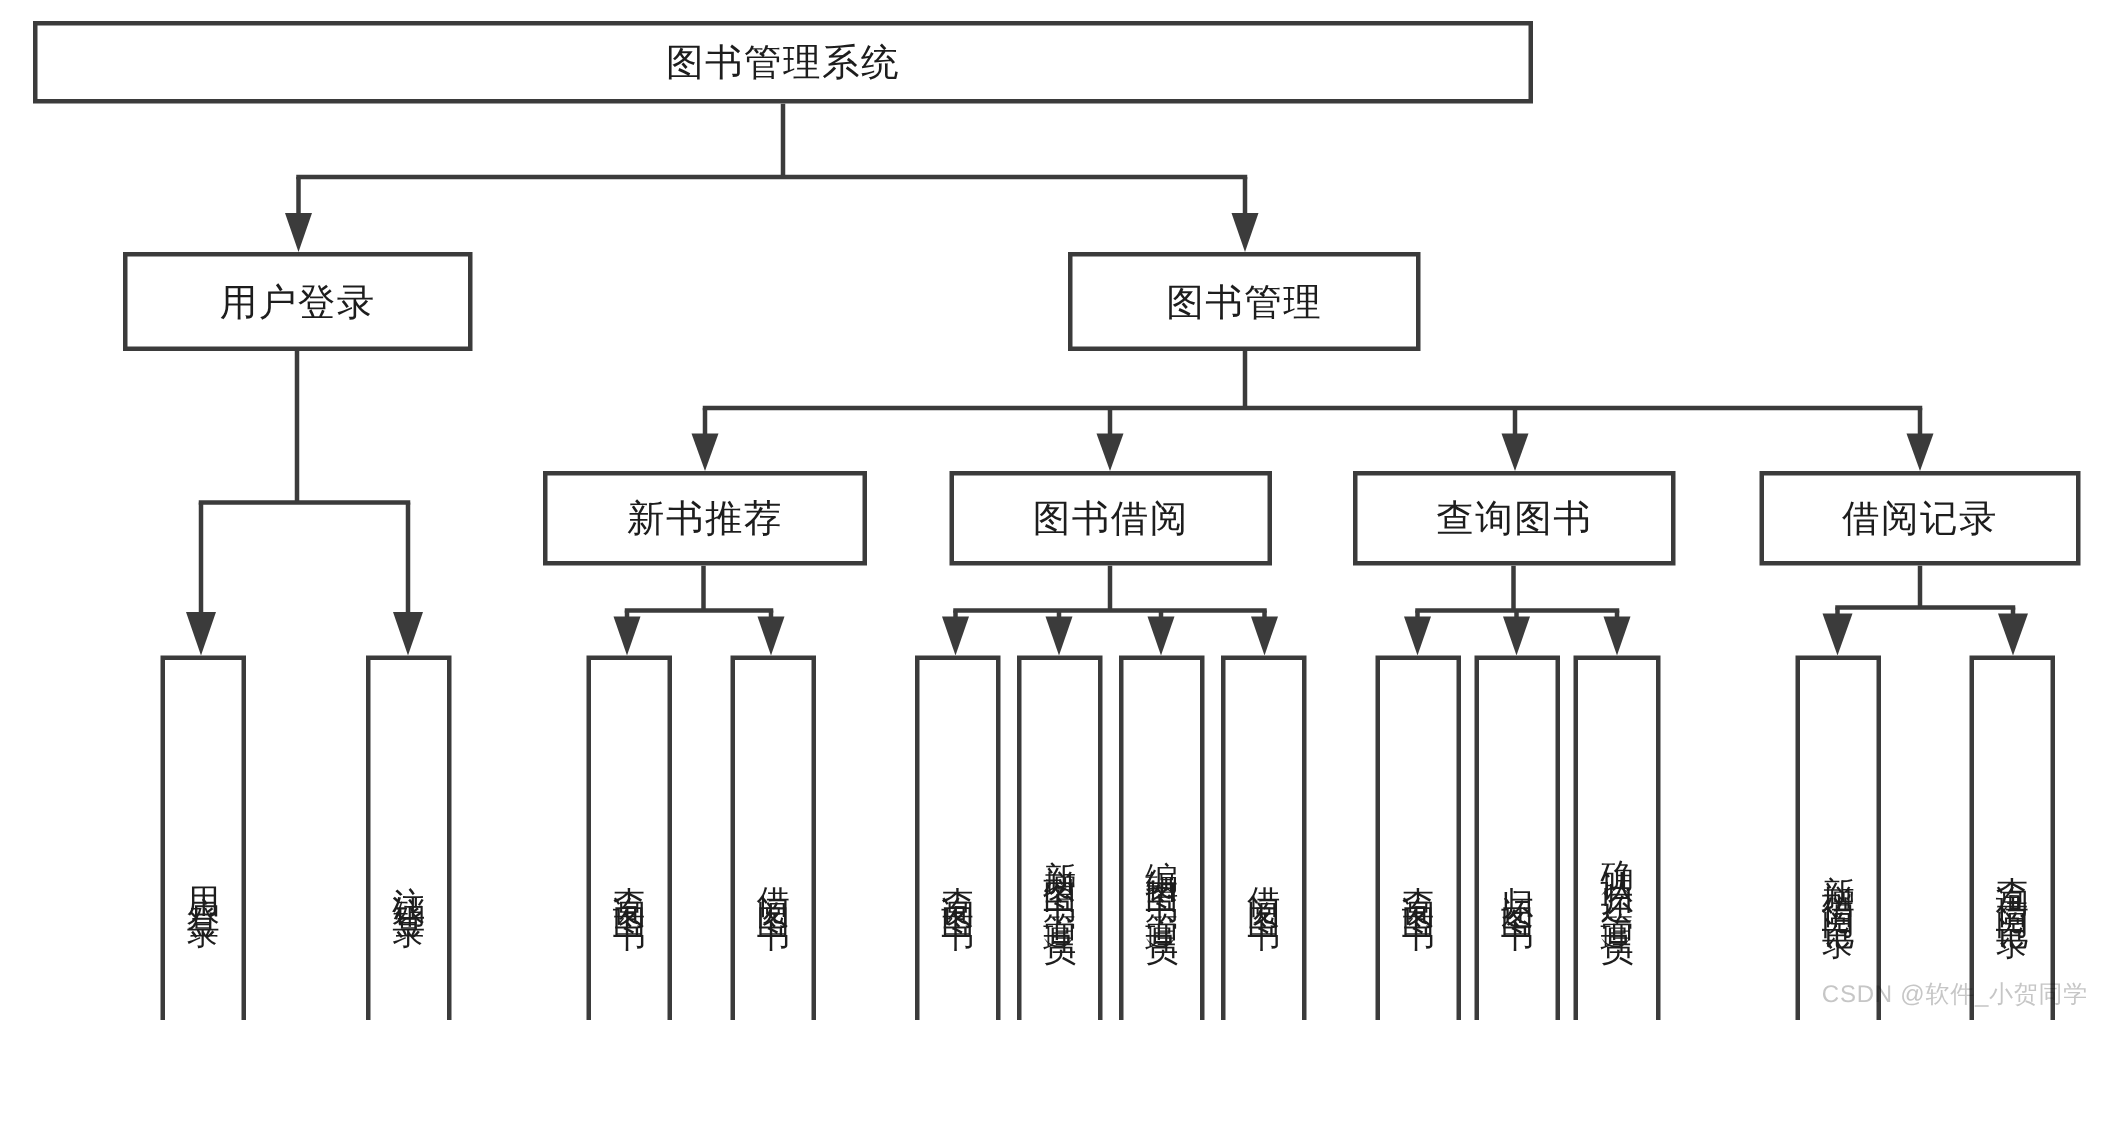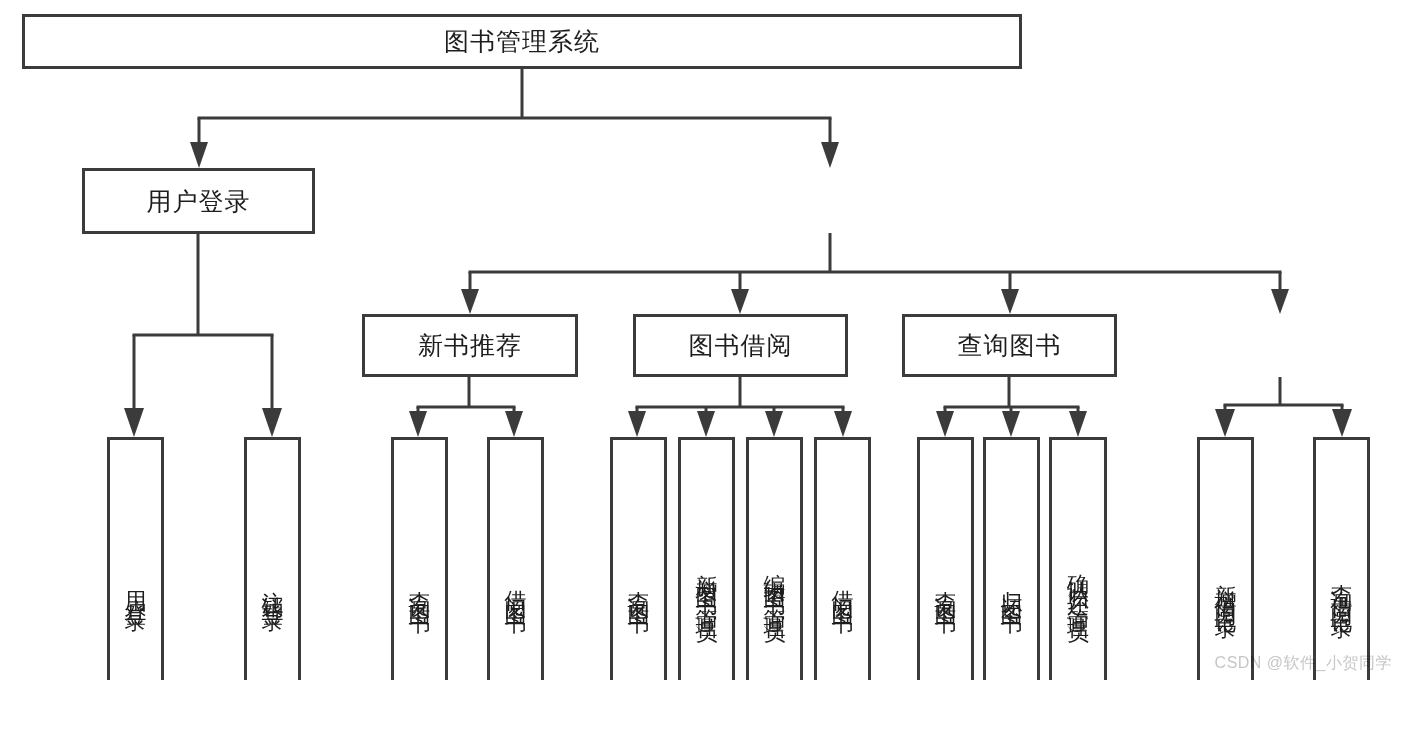--- a/index.html
+++ b/index.html
@@ -110,24 +110,26 @@
       <polygon points="1002,411 1020,411 1011,437"></polygon>
       <polygon points="1069,411 1087,411 1078,437"></polygon>
       <polygon points="1215,409 1235,409 1225,437"></polygon>
       <polygon points="1332,409 1352,409 1342,437"></polygon>
     </g>
   </svg>
 
   <div class="node node-h" style="left:22px;top:14px;width:1000px;height:55px">图书管理系统</div>
 
   <div class="node node-h" style="left:82px;top:168px;width:233px;height:66px">用户登录</div>
+  <div class="node node-h" style="left:712px;top:168px;width:235px;height:66px">图书管理</div>
 
   <div class="node node-h" style="left:633px;top:314px;width:215px;height:63px">图书借阅</div>
   <div class="node node-h" style="left:362px;top:314px;width:216px;height:63px">新书推荐</div>
   <div class="node node-h" style="left:902px;top:314px;width:215px;height:63px">查询图书</div>
+  <div class="node node-h" style="left:1173px;top:314px;width:214px;height:63px">借阅记录</div>
 
   <div class="node node-v" style="left:107px">用户登录</div>
   <div class="node node-v" style="left:244px">注销登录</div>
 
   <div class="node node-v" style="left:391px">查询图书</div>
   <div class="node node-v" style="left:487px">借阅图书</div>
 
   <div class="node node-v" style="left:610px">查询图书</div>
   <div class="node node-v" style="left:678px">新增图书（管理员）</div>
   <div class="node node-v" style="left:746px">编辑图书（管理员）</div>

